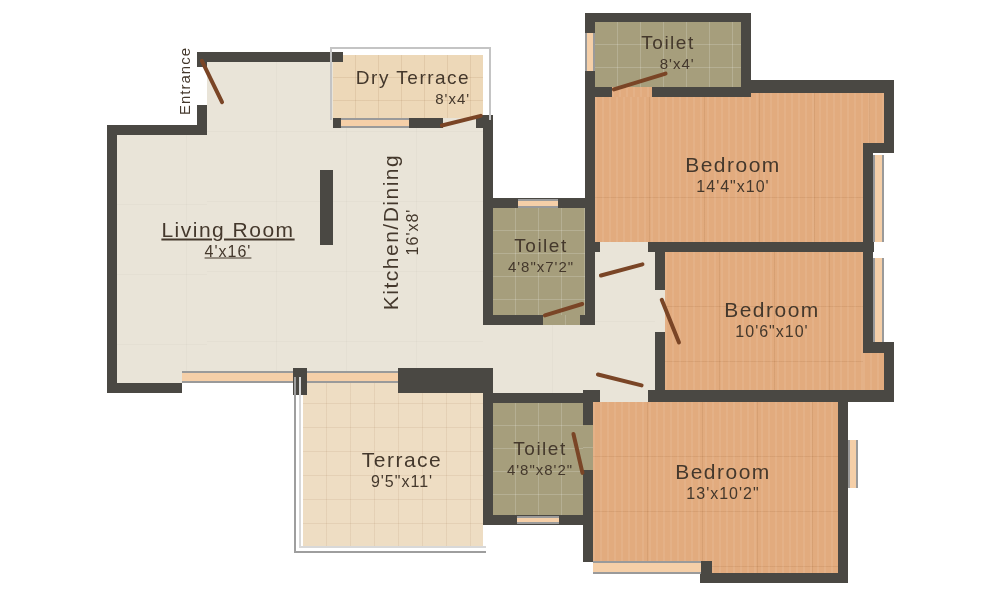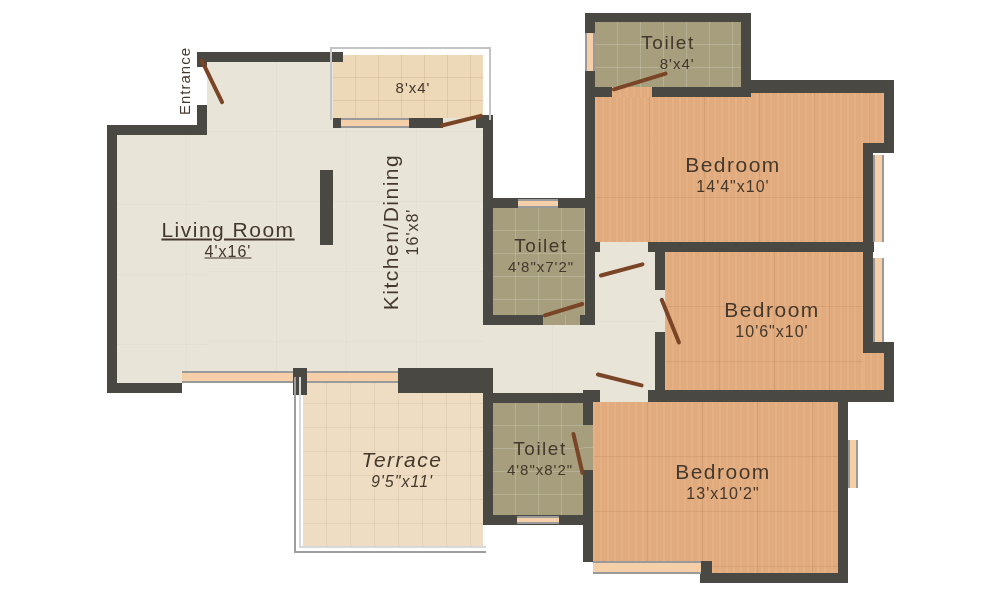--- a/index.html
+++ b/index.html
@@ -152,20 +152,21 @@
     <span class="nm">Living Room</span>
     <span class="dm">4'x16'</span>
   </div>
 
   <div class="lbl rot" style="left:400px;top:232px;">
     <span class="nm">Kitchen/Dining</span>
     <span class="dm">16'x8'</span>
   </div>
 
   <div class="lbl sm" style="left:413px;top:87px;">
+    <span class="nm">Dry Terrace</span>
     <span class="dm">8'x4'</span>
   </div>
 
   <div class="lbl sm" style="left:668px;top:52px;">
     <span class="nm">Toilet</span>
     <span class="dm">8'x4'</span>
   </div>
 
   <div class="lbl" style="left:733px;top:174px;">
     <span class="nm">Bedroom</span>
@@ -175,21 +176,21 @@
   <div class="lbl sm" style="left:541px;top:255px;">
     <span class="nm">Toilet</span>
     <span class="dm">4'8"x7'2"</span>
   </div>
 
   <div class="lbl" style="left:772px;top:319px;">
     <span class="nm">Bedroom</span>
     <span class="dm">10'6"x10'</span>
   </div>
 
-  <div class="lbl" style="left:402px;top:469px;font-style:italic;">
+  <div class="lbl" style="left:402px;top:469px;">
     <span class="nm">Terrace</span>
     <span class="dm">9'5"x11'</span>
   </div>
 
   <div class="lbl sm" style="left:540px;top:458px;">
     <span class="nm">Toilet</span>
     <span class="dm">4'8"x8'2"</span>
   </div>
 
   <div class="lbl" style="left:723px;top:481px;">

